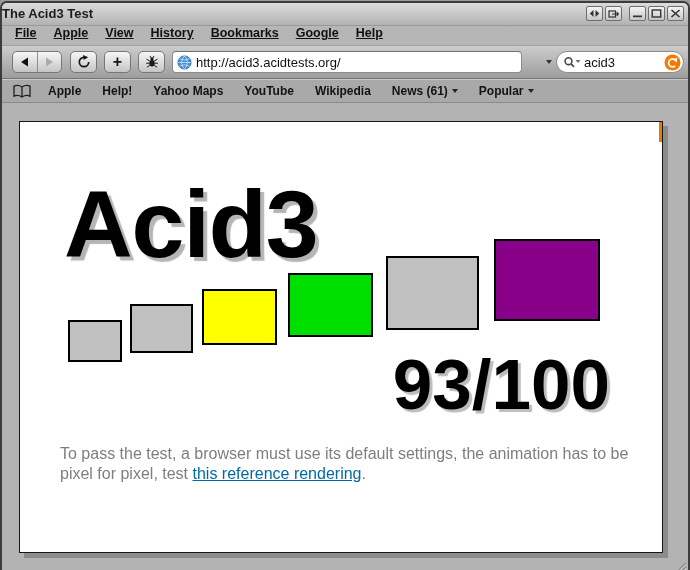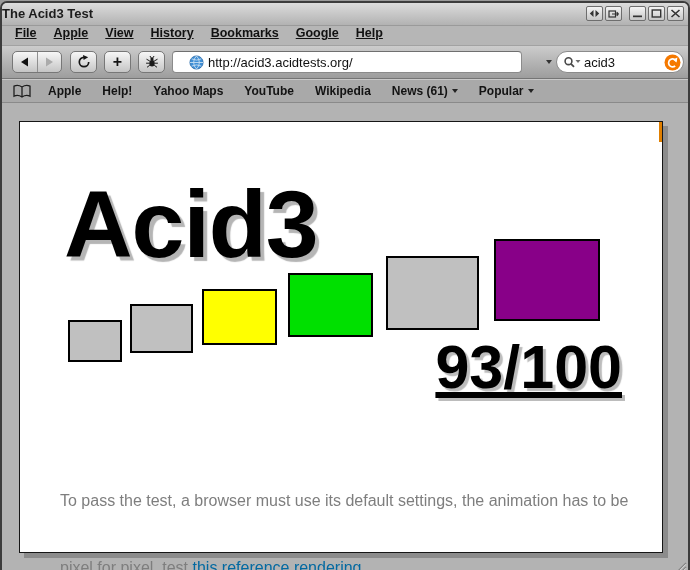--- a/index.html
+++ b/index.html
@@ -25,21 +25,21 @@
     border-bottom:1px solid #757575;}
   .tb-capsule{position:absolute;left:10px;top:5px;width:50px;height:22px;display:flex;
     background:linear-gradient(#f7f7f7,#c5c5c5);border:1px solid #777;border-radius:5px;box-sizing:border-box;}
   .tb-half{flex:1;display:flex;align-items:center;justify-content:center;}
   .tb-half.first{border-right:1px solid #8f8f8f;}
   .tb-btn{position:absolute;top:5px;width:27px;height:22px;background:linear-gradient(#f7f7f7,#c5c5c5);
     border:1px solid #777;border-radius:5px;box-sizing:border-box;display:flex;align-items:center;
     justify-content:center;padding:0;cursor:default;}
   .urlbar{position:absolute;left:170px;top:5px;width:350px;height:22px;background:#fff;
     border:1px solid #8b8b8b;border-top-color:#6f6f6f;border-radius:4px;box-sizing:border-box;
-    display:flex;align-items:center;padding:0 16px;}
+    display:flex;align-items:center;padding:0 4px;}
   .urlbar input{border:none;outline:none;flex:1;font-size:13px;font-family:"Liberation Sans",sans-serif;
     color:#111;background:transparent;margin-left:4px;padding:0;}
   .mini-caret{position:absolute;left:544px;top:14px;}
   .searchbar{position:absolute;left:554px;top:5px;width:128px;height:22px;background:#fff;
     border:1px solid #8b8b8b;border-radius:11px;box-sizing:border-box;display:flex;
     align-items:center;padding:0 2px 0 6px;}
   .searchbar input{border:none;outline:none;width:64px;font-size:13px;
     font-family:"Liberation Sans",sans-serif;color:#111;background:transparent;margin-left:3px;padding:0;}
   .caret{width:0;height:0;border-left:3.5px solid transparent;border-right:3.5px solid transparent;
     border-top:4.5px solid #333;display:inline-block;}
@@ -59,24 +59,24 @@
   .orange-marker{position:absolute;right:0;top:0;width:3px;height:20px;background:#e07f00;}
   .acid-title{position:absolute;left:44px;top:55px;margin:0;font-size:95px;line-height:1;
     font-weight:700;color:#000;letter-spacing:-1px;text-shadow:4px 4px 1px #b5b5b5;}
   .test-box{position:absolute;border:2px solid #000;box-sizing:border-box;}
   .tb1{left:48px;top:198px;width:54px;height:42px;}
   .tb2{left:110px;top:182px;width:63px;height:49px;}
   .tb3{left:182px;top:167px;width:75px;height:56px;}
   .tb4{left:268px;top:151px;width:85px;height:64px;}
   .tb5{left:366px;top:134px;width:93px;height:74px;}
   .tb6{left:474px;top:117px;width:106px;height:82px;}
-  .score{position:absolute;right:40px;top:215px;margin:0;font-size:61px;line-height:1;
-    font-weight:700;color:#000;text-shadow:3px 3px 1px #bcbcbc;text-decoration:underline;}
+  .score{position:absolute;right:40px;top:215px;margin:12px;font-size:71px;line-height:1;
+    font-weight:700;color:#000;text-shadow:3px 3px 1px #bcbcbc;}
   .para{position:absolute;left:40px;top:322px;font-size:16px;line-height:20px;color:#7e7e7e;}
-  .para .pline{display:block;margin-top:47px;}
+  .para .pline{display:block;}
   .para a{color:#0369a1;text-decoration:underline;cursor:pointer;}
   .resize-grip{position:absolute;right:1px;bottom:1px;cursor:nwse-resize;}
   svg{display:block;}
 </style>
 </head>
 <body>
 
 <div class="window">
 
   <div class="titlebar">

